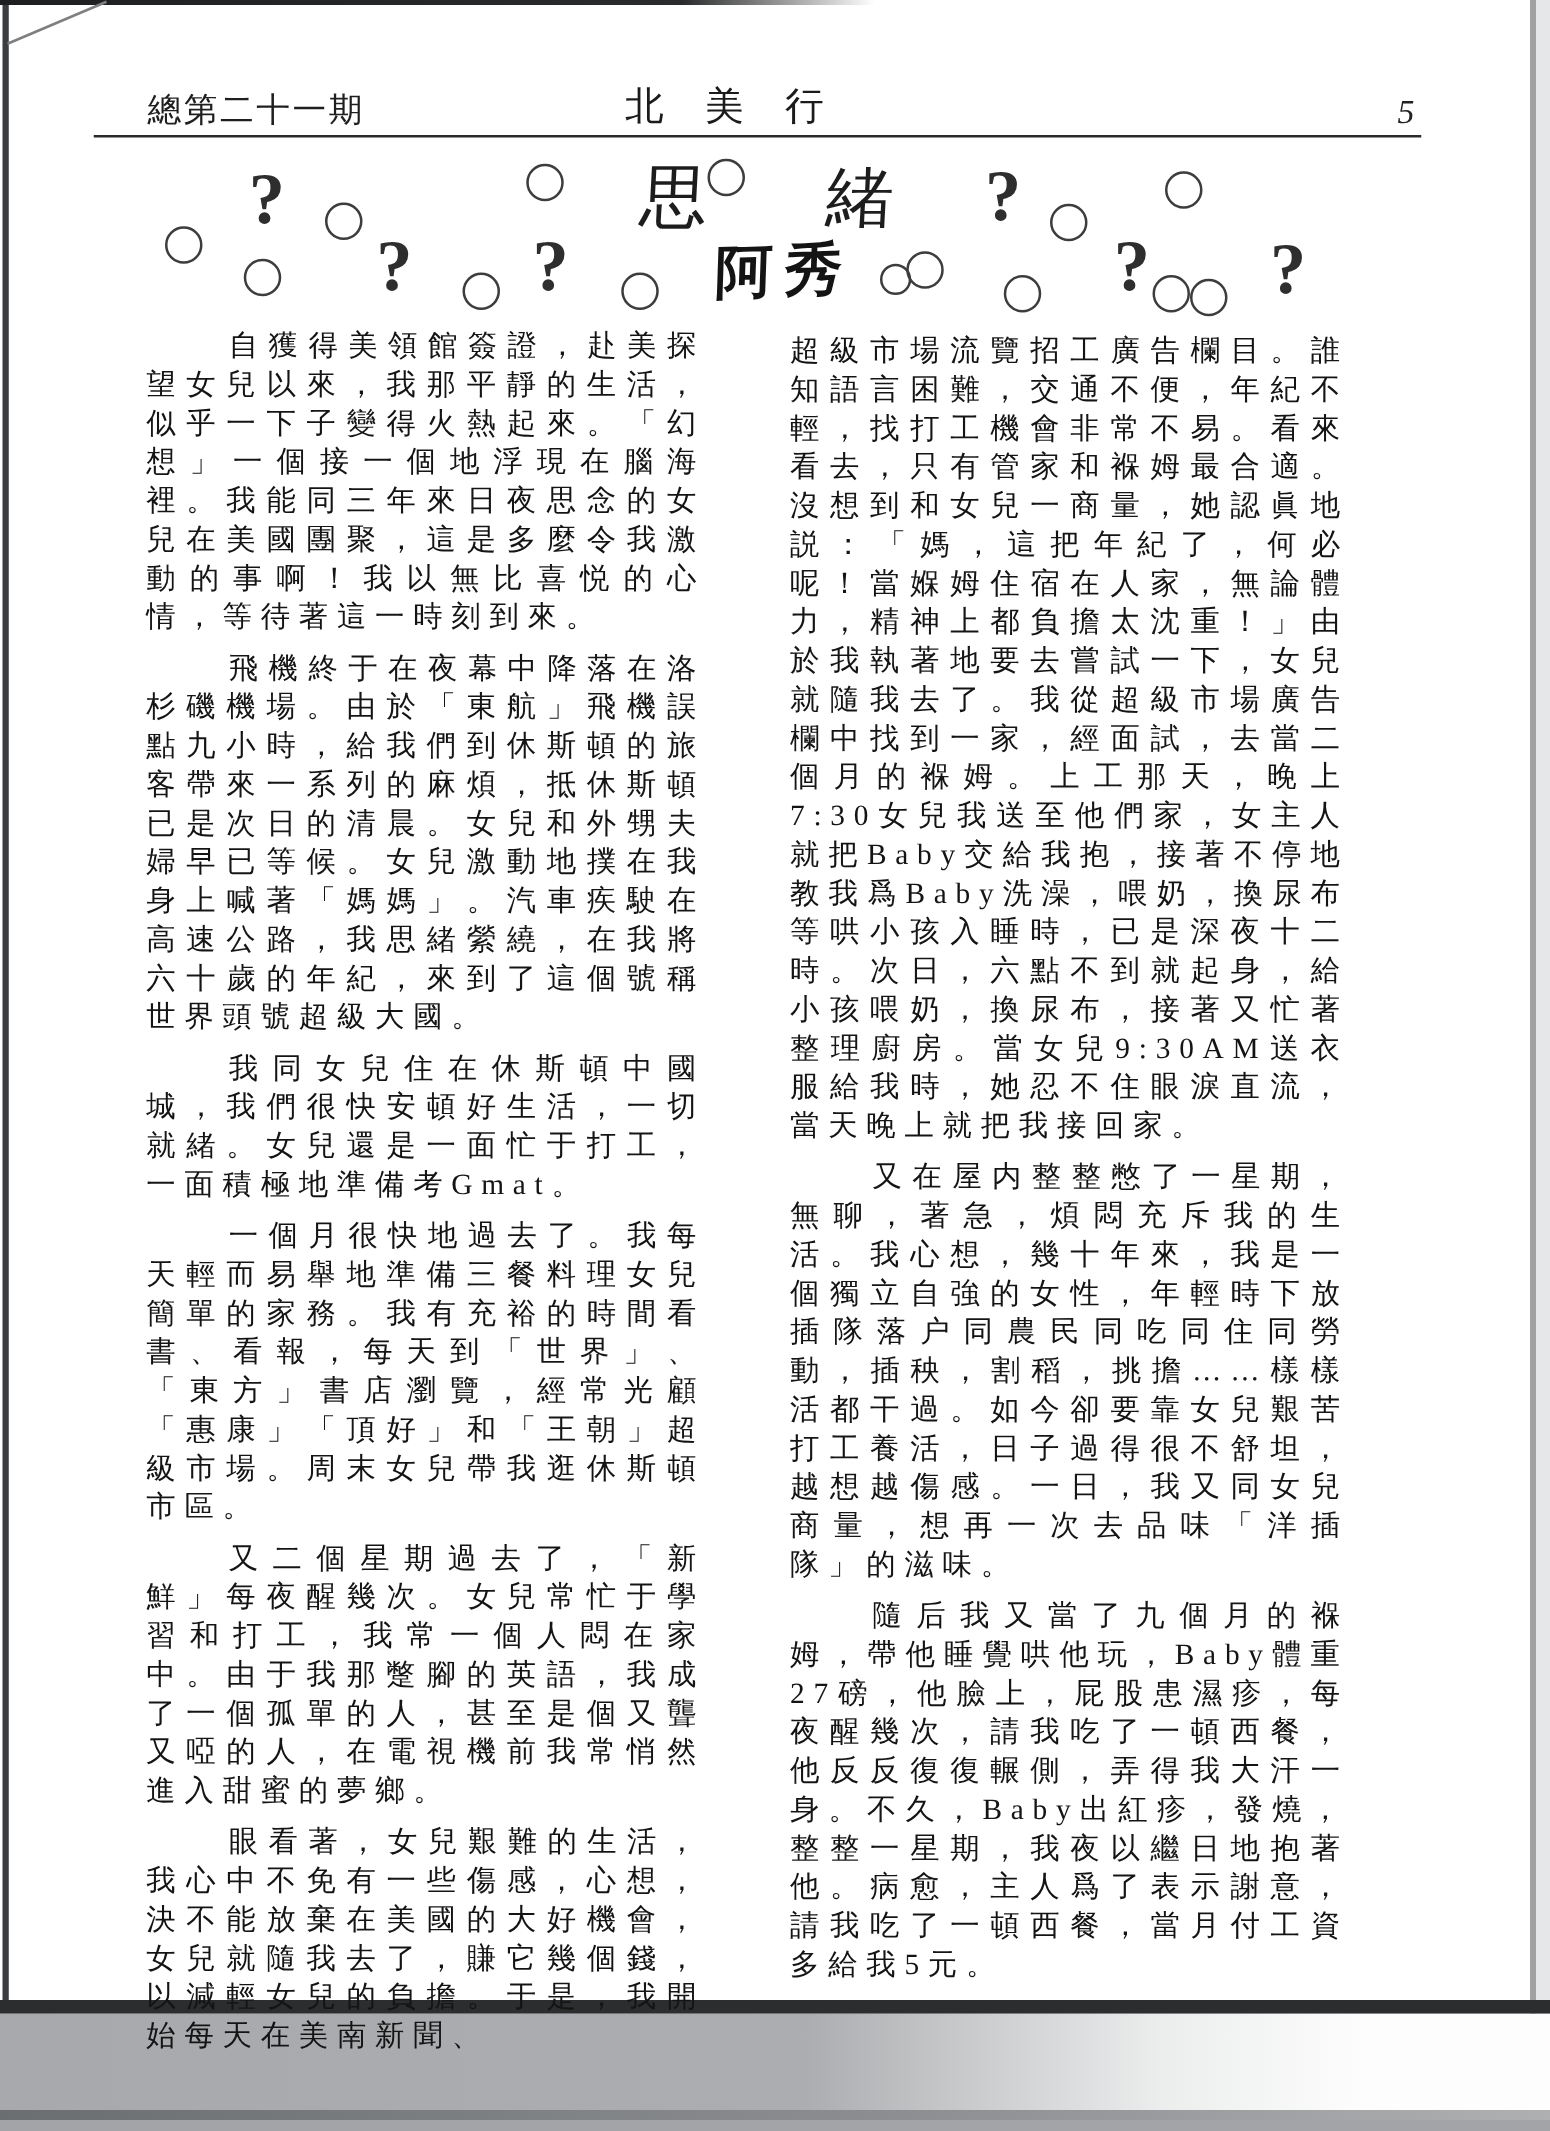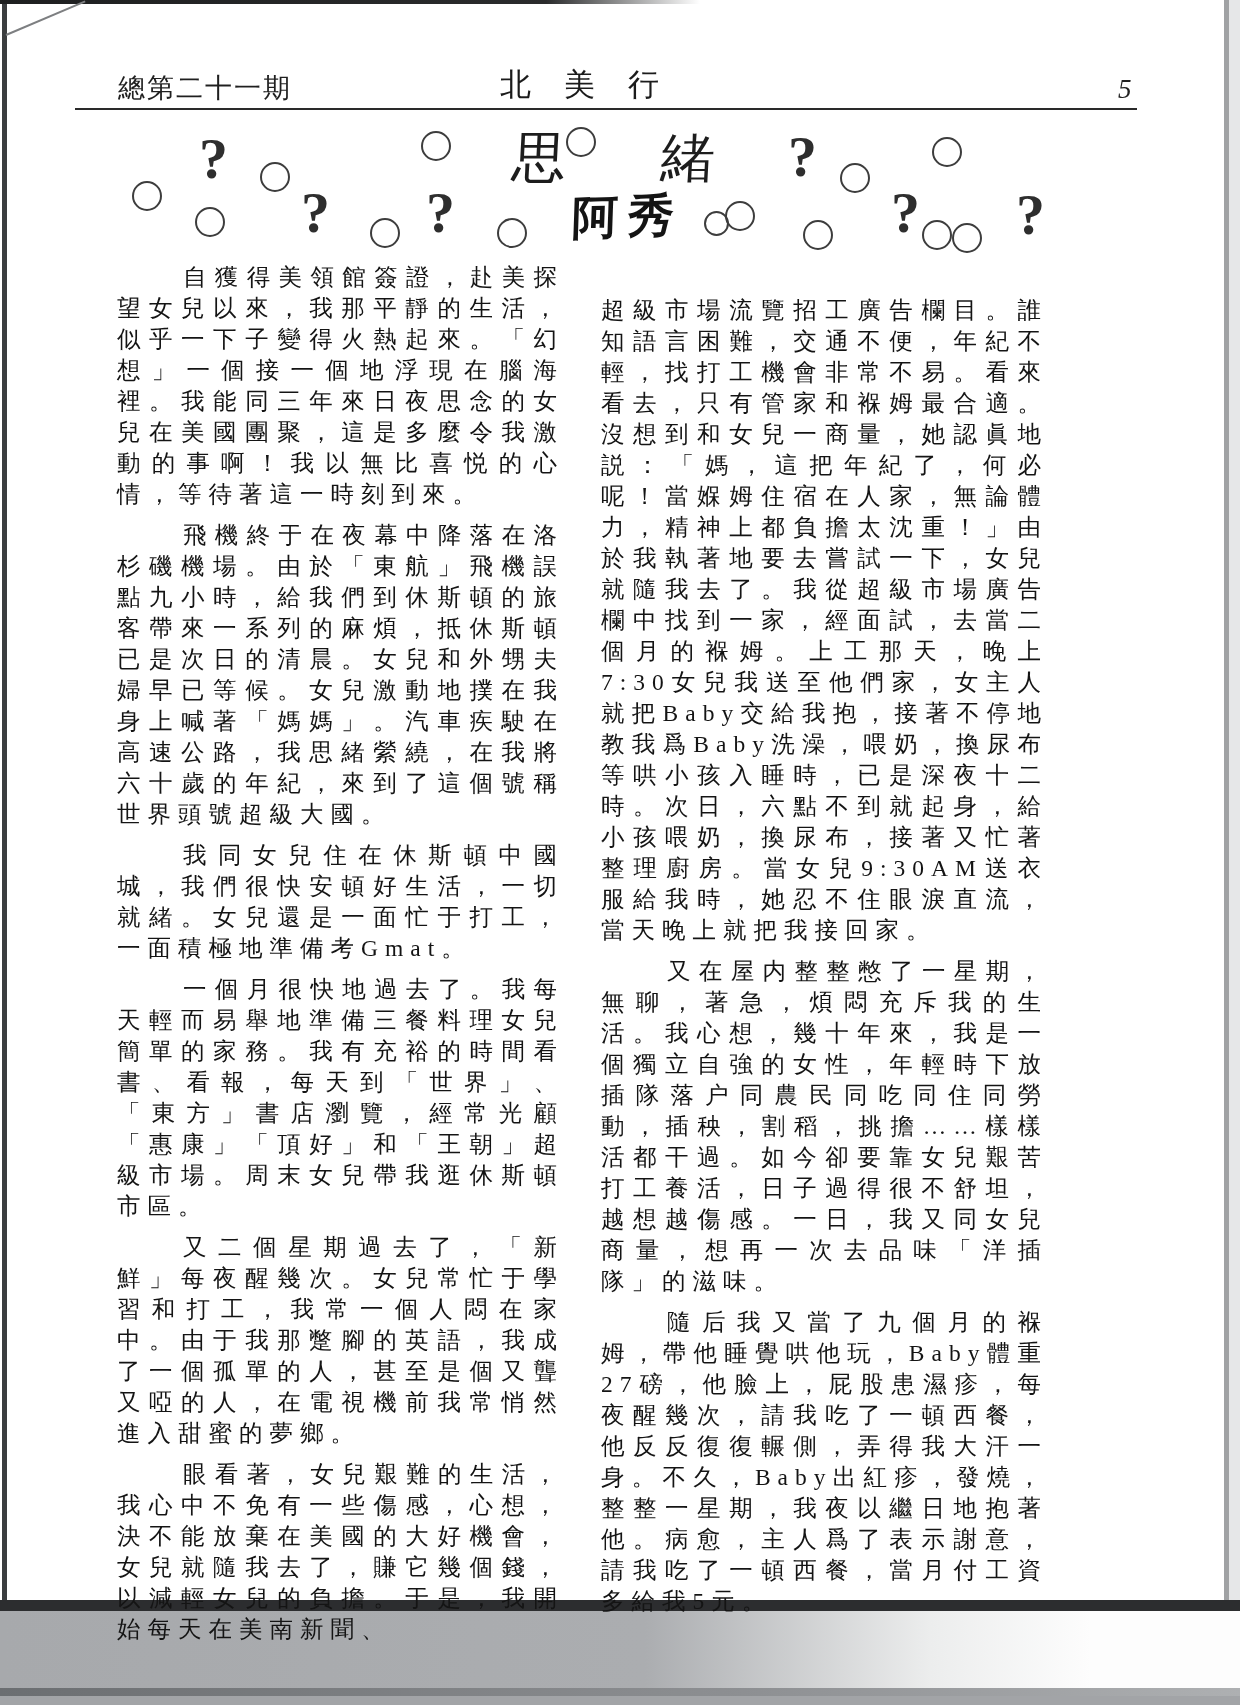--- a/index.html
+++ b/index.html
@@ -40,21 +40,21 @@
   .qmark{position:absolute;font-size:58px;font-weight:bold;color:#2e2e2e;line-height:1;
     font-family:"Liberation Serif","DejaVu Serif",serif;}
   .circ{position:absolute;width:30px;height:30px;border:2.5px solid #3d3d3d;border-radius:50%;
     box-sizing:border-box;background:transparent;}
   .circ.small{width:25px;height:25px;}
 
   
   .column{position:absolute;width:447px;font-size:23.5px;line-height:31px;letter-spacing:7px;
     text-align:justify;color:#141414;}
   .col-left{left:117px;top:262px;}
-  .col-right{left:601px;top:266px;margin-top:29px;}
+  .col-right{left:632px;top:266px;}
   .column p{margin:0 0 10px 0;text-indent:66px;}
   .column p.flush{text-indent:0;}
 </style>
 </head>
 <body>
 
 <div class="page">
 
   <div class="edge-left"></div>
   <div class="edge-top"></div>

